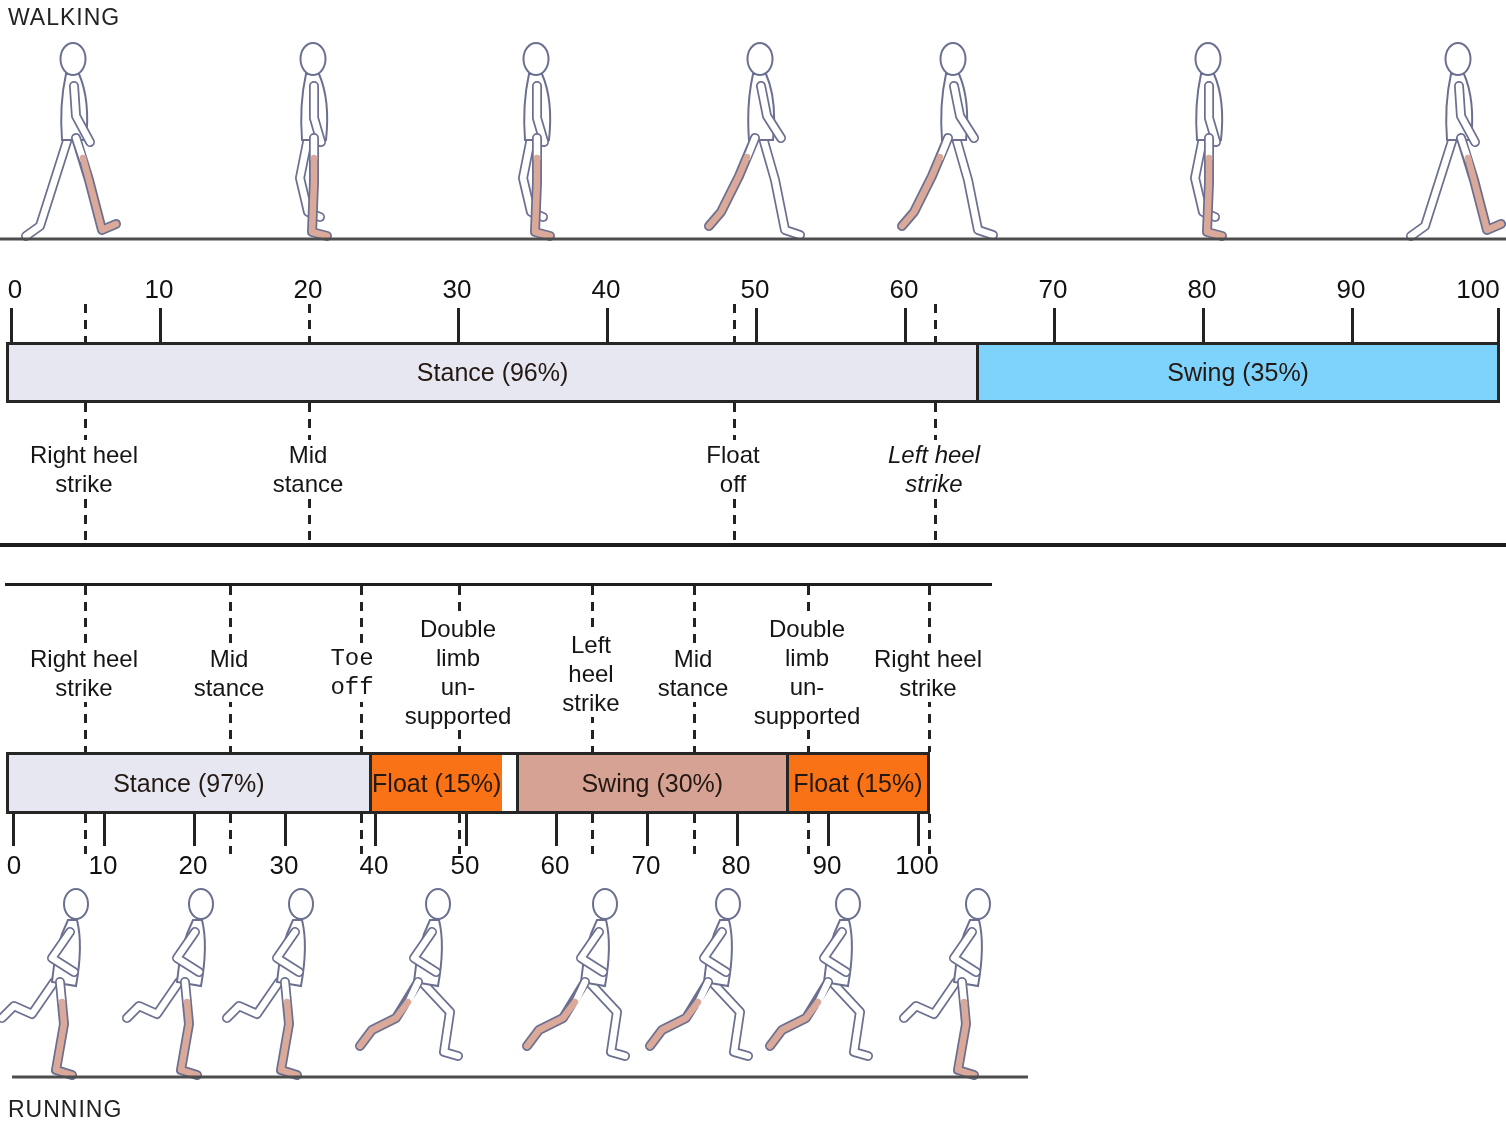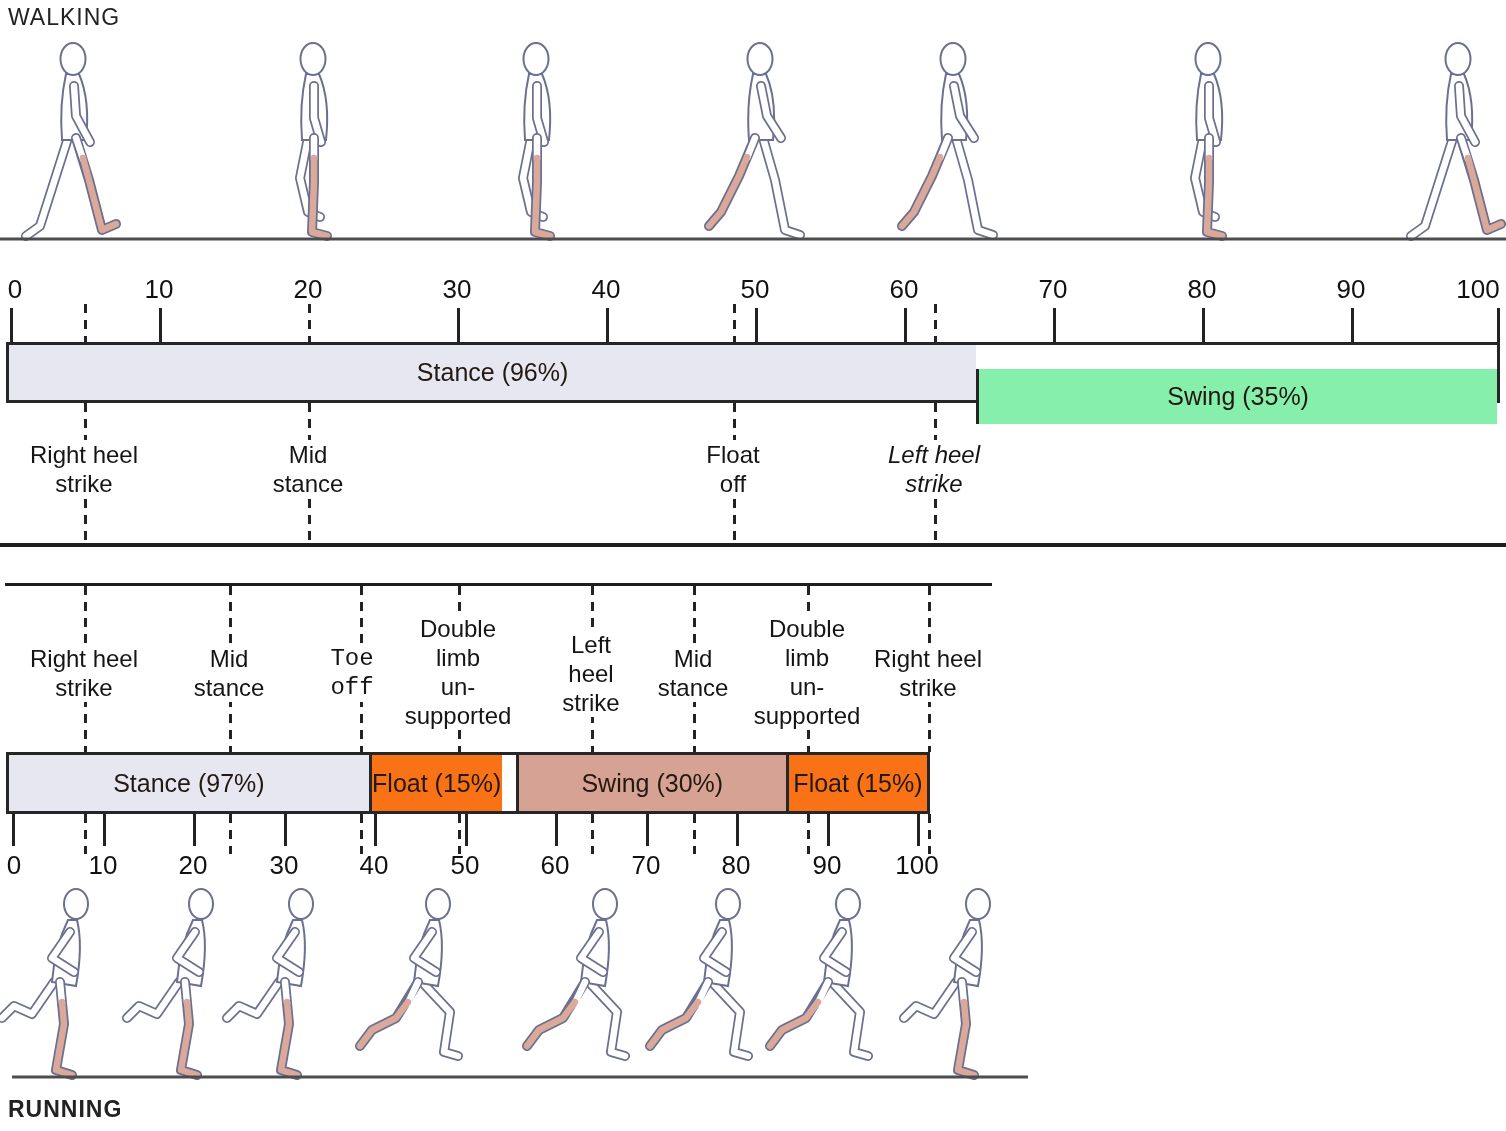--- a/index.html
+++ b/index.html
@@ -15,21 +15,21 @@
   .sec-title{position:absolute;font-size:23px;font-weight:500;letter-spacing:1px;color:#222;}
   .num{position:absolute;transform:translateX(-50%);font-size:26px;color:#111;white-space:nowrap;}
   .tick{position:absolute;width:2.5px;background:#222;}
   .vdash{position:absolute;width:2.5px;
     background:repeating-linear-gradient(to bottom,#222 0 9px,transparent 9px 16px);}
   .bar{position:absolute;border:3px solid #262626;display:flex;box-sizing:border-box;background:#fff;}
   .seg{height:100%;display:flex;align-items:center;justify-content:center;box-sizing:border-box;}
   .seg + .seg{border-left:3px solid #262626;}
   .seg span{font-size:25px;color:#231812;white-space:nowrap;}
   .w-stance,.r-stance{background:#e7e7f2;}
-  .w-swing{background:#86efac;margin-top:24px;}
+  .w-swing{background:#7dd3fc;}
   .r-swing{background:#d5a294;}
   .r-float{background:#f97316;}
   .evt{position:absolute;transform:translateX(-50%);text-align:center;background:#fff;padding:0 5px;}
   .evt span{display:block;font-size:24px;line-height:29px;color:#151515;white-space:nowrap;}
   .hline{position:absolute;background:#1e1e1e;}
 </style>
 </head>
 <body>
 
 <div id="canvas">
@@ -107,21 +107,21 @@
     <use href="#runB" x="213" y="878" width="120" height="210"></use>
     <use href="#runA" x="350" y="878" width="120" height="210"></use>
     <use href="#runA" x="517" y="878" width="120" height="210"></use>
     <use href="#runA" x="640" y="878" width="120" height="210"></use>
     <use href="#runA" x="760" y="878" width="120" height="210"></use>
     <use href="#runB" x="890" y="878" width="120" height="210"></use>
     <line x1="12" y1="1077" x2="1028" y2="1077" stroke="#4d4d4d" stroke-width="3"></line>
   </svg>
 
   <div class="sec-title" style="left:8px;top:4px;">WALKING</div>
-  <div class="sec-title" style="left:8px;top:1096px;font-weight:bold;">RUNNING</div>
+  <div class="sec-title" style="left:8px;top:1096px;">RUNNING</div>
 
   <span class="num" style="left:15px;top:274px;">0</span>
   <span class="num" style="left:159px;top:274px;">10</span>
   <span class="num" style="left:308px;top:274px;">20</span>
   <span class="num" style="left:457px;top:274px;">30</span>
   <span class="num" style="left:606px;top:274px;">40</span>
   <span class="num" style="left:755px;top:274px;">50</span>
   <span class="num" style="left:904px;top:274px;">60</span>
   <span class="num" style="left:1053px;top:274px;">70</span>
   <span class="num" style="left:1202px;top:274px;">80</span>

